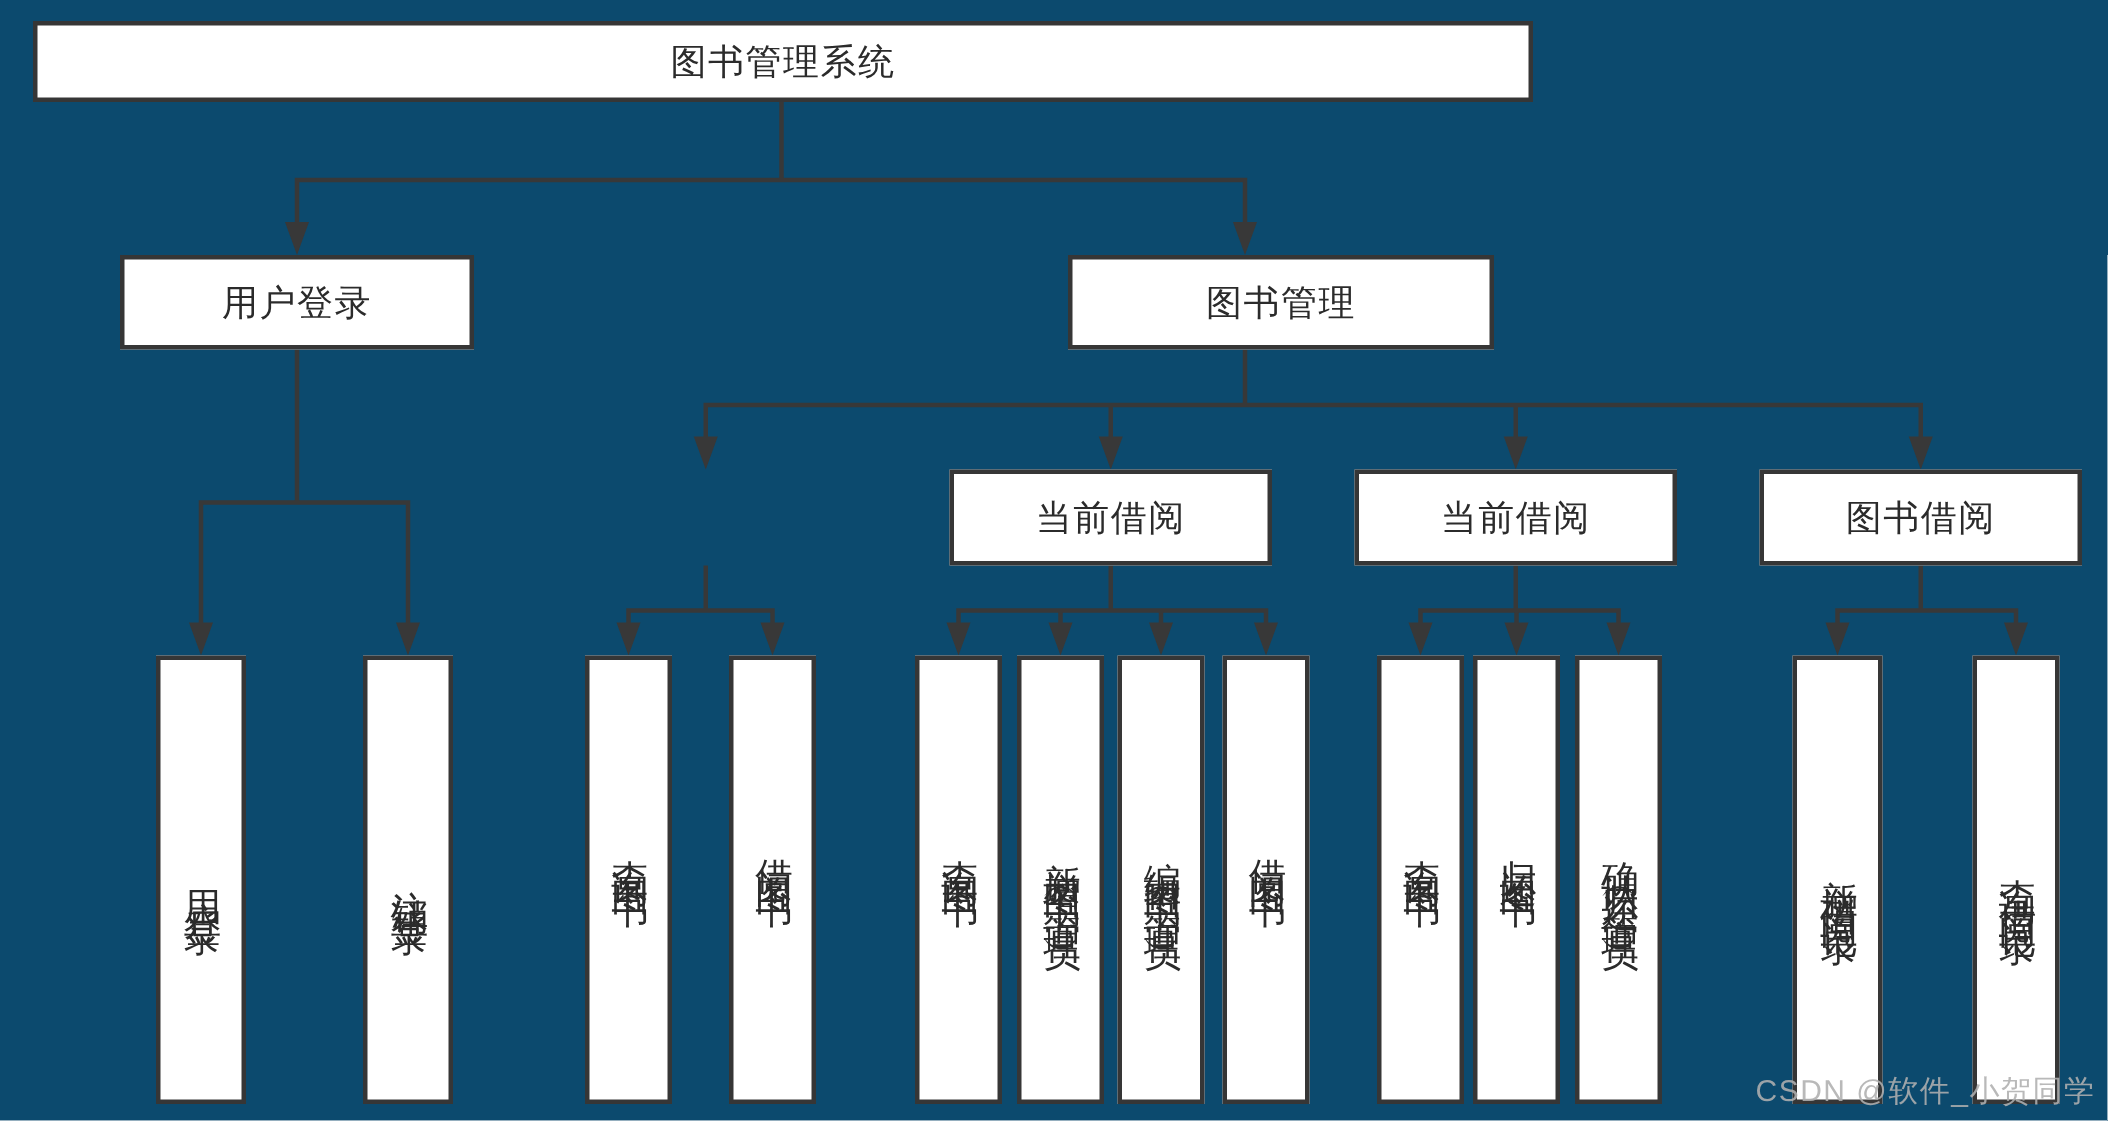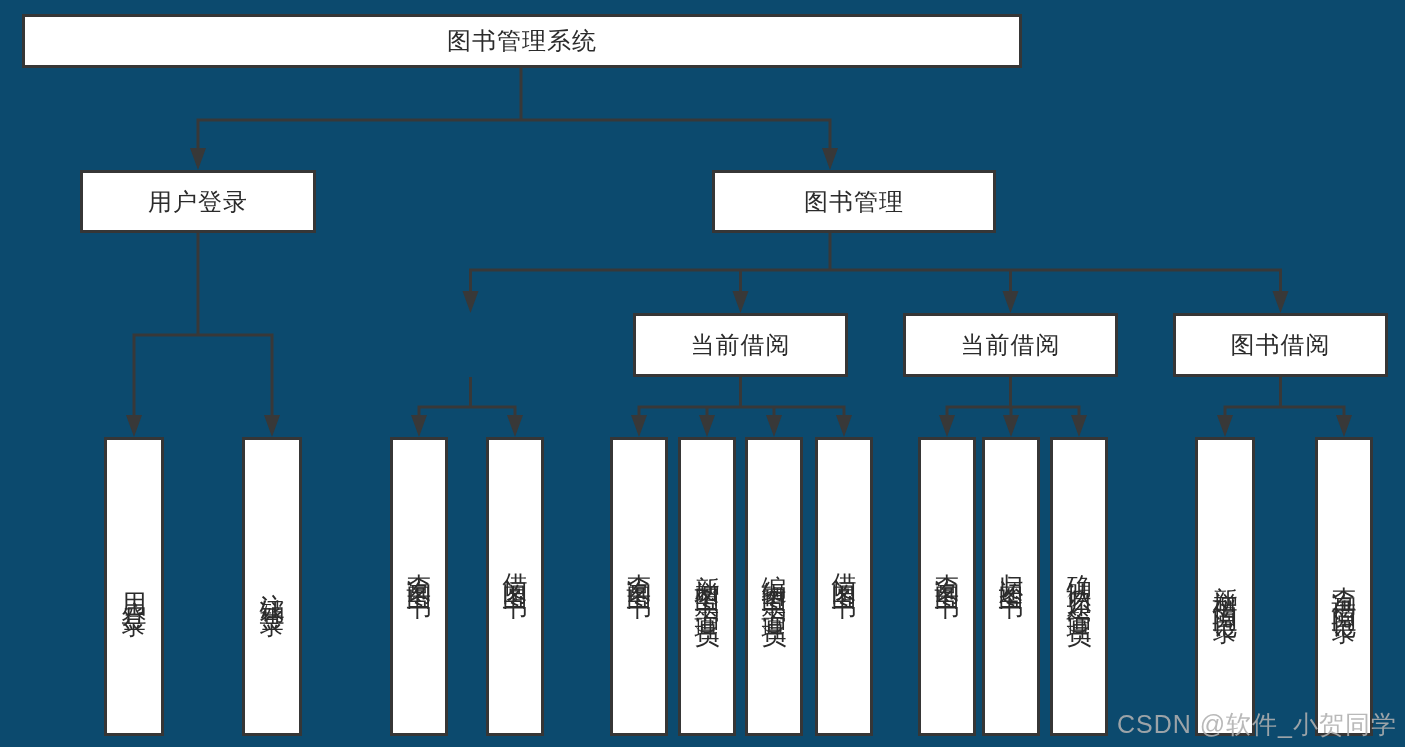--- a/index.html
+++ b/index.html
@@ -27,21 +27,21 @@
     writing-mode:vertical-rl;
     text-orientation:mixed;
     font-size:25px;
     letter-spacing:7px;
     line-height:1;
   }
   .leaf.up > span { margin-bottom:40px; }
   #watermark {
     position:absolute;
     right:8px; bottom:6px;
-    font-size:25px;
+    font-size:20px;
     color:#b0b0b0;
     opacity:0.88;
     white-space:nowrap;
     z-index:5;
     letter-spacing:1px;
   }
 </style>
 </head>
 <body>
 

